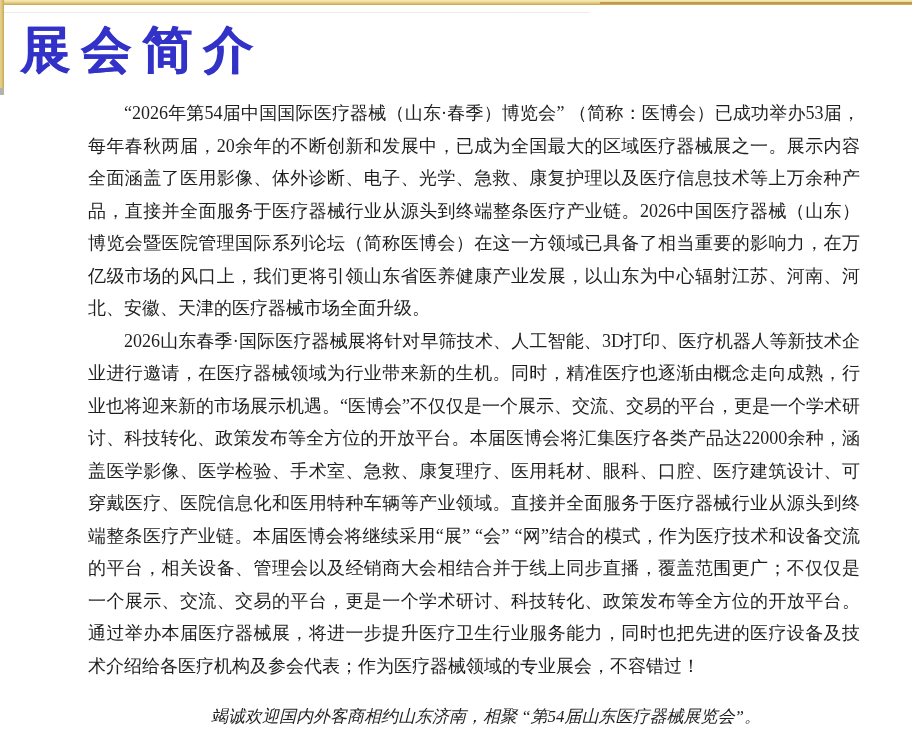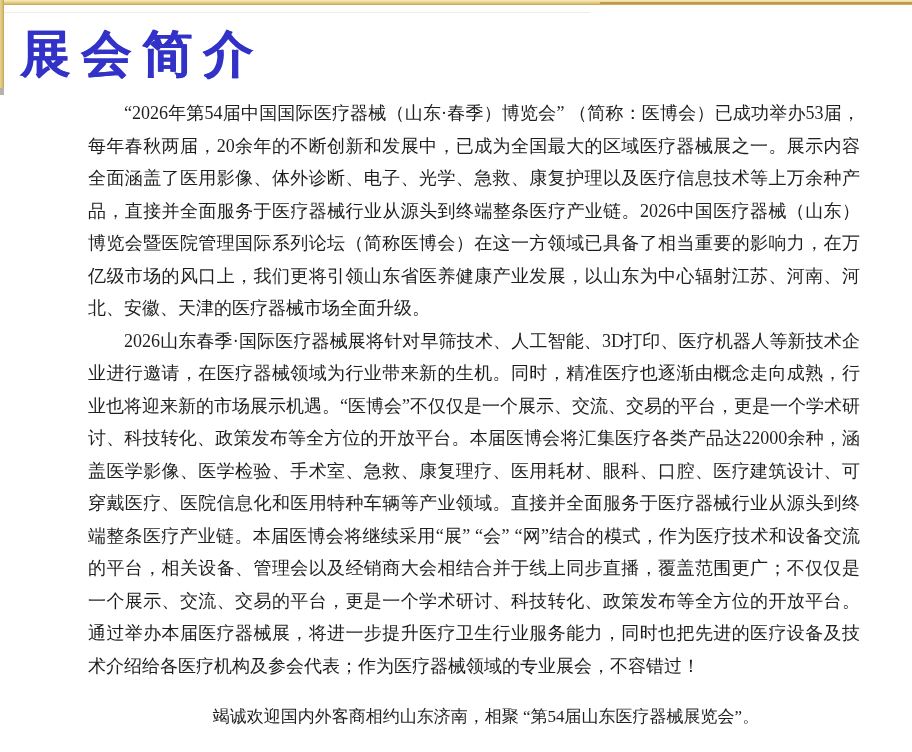--- a/index.html
+++ b/index.html
@@ -49,21 +49,21 @@
   }
   
   .page-title {
     position: absolute;
     top: 28px;
     left: 20px;
     font-size: 50px;
     font-weight: bold;
     letter-spacing: 11px;
     color: #3232c8;
-    font-family: Liberation Sans, sans-serif;
+    font-family: Liberation Mono, monospace;
     line-height: 1.05;
     text-shadow: 1px 0 0 #3232c8;
     white-space: nowrap;
   }
   
   .content {
     position: absolute;
     top: 97px;
     left: 88px;
     width: 772px;
@@ -78,20 +78,21 @@
   }
   .closing-line {
     position: absolute;
     top: 703px;
     left: 100px;
     width: 772px;
     color: #1e1e1e;
     font-size: 17px;
     line-height: 28px;
     text-align: center;
+    font-style: italic;
   }
 </style>
 </head>
 <body>
 
 <div class="page">
 
   <div class="top-border"></div>
   <div class="top-border-right"></div>
   <div class="faint-rule"></div>

